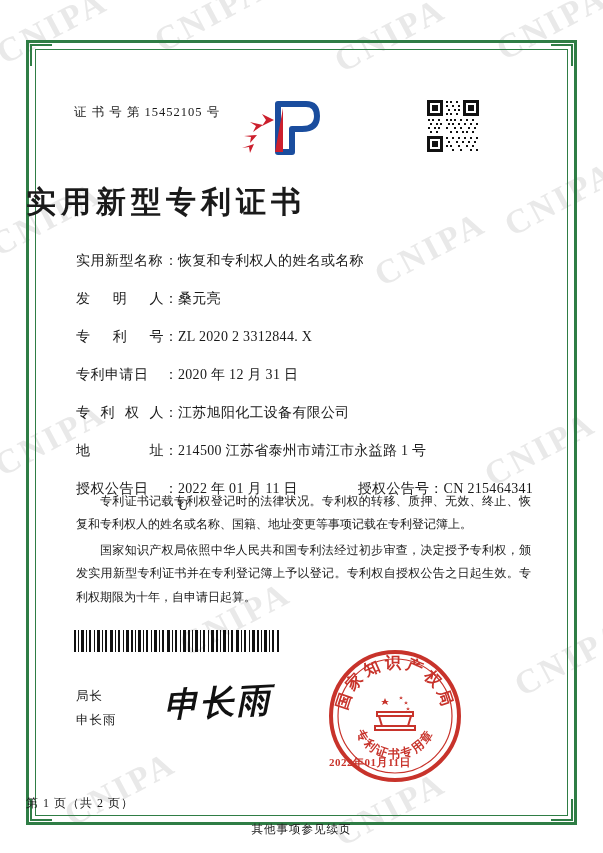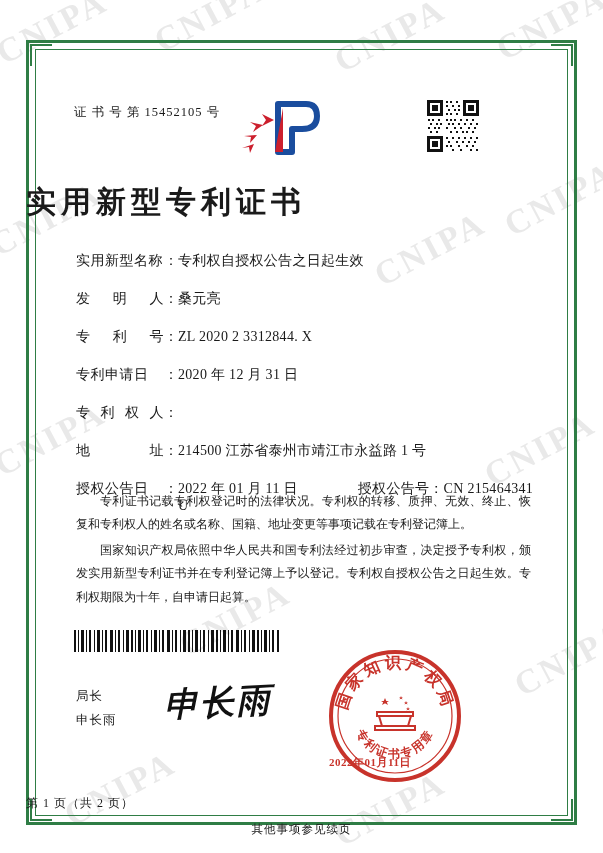--- a/index.html
+++ b/index.html
@@ -360,21 +360,21 @@
       <path d="M22 50 L34 46 L30 55 L29 49 Z" fill="#cc1f2d"></path>
     </svg>
   </div>
 
   <div class="title">实用新型专利证书</div>
 
   <div class="fields" id="field-list">
       <div class="field-row">
         <div class="field-label">实用新型名称</div>
         <div class="field-colon">：</div>
-        <div class="field-value">专利权自授权公告之日起生效</div>
+        <div class="field-value">恢复和专利权人的姓名或名称</div>
       </div>
       <div class="field-row">
         <div class="field-label spread">
           <span>发</span>
           <span>明</span>
           <span>人</span>
         </div>
         <div class="field-colon">：</div>
         <div class="field-value">桑元亮</div>
       </div>
@@ -393,20 +393,21 @@
         <div class="field-value">2020 年 12 月 31 日</div>
       </div>
       <div class="field-row">
         <div class="field-label spread">
           <span>专</span>
           <span>利</span>
           <span>权</span>
           <span>人</span>
         </div>
         <div class="field-colon">：</div>
+        <div class="field-value">江苏旭阳化工设备有限公司</div>
       </div>
       <div class="field-row">
         <div class="field-label spread">
           <span>地</span>
           <span>址</span>
         </div>
         <div class="field-colon">：</div>
         <div class="field-value">214500 江苏省泰州市靖江市永益路 1 号</div>
       </div>
       <div class="field-row">

